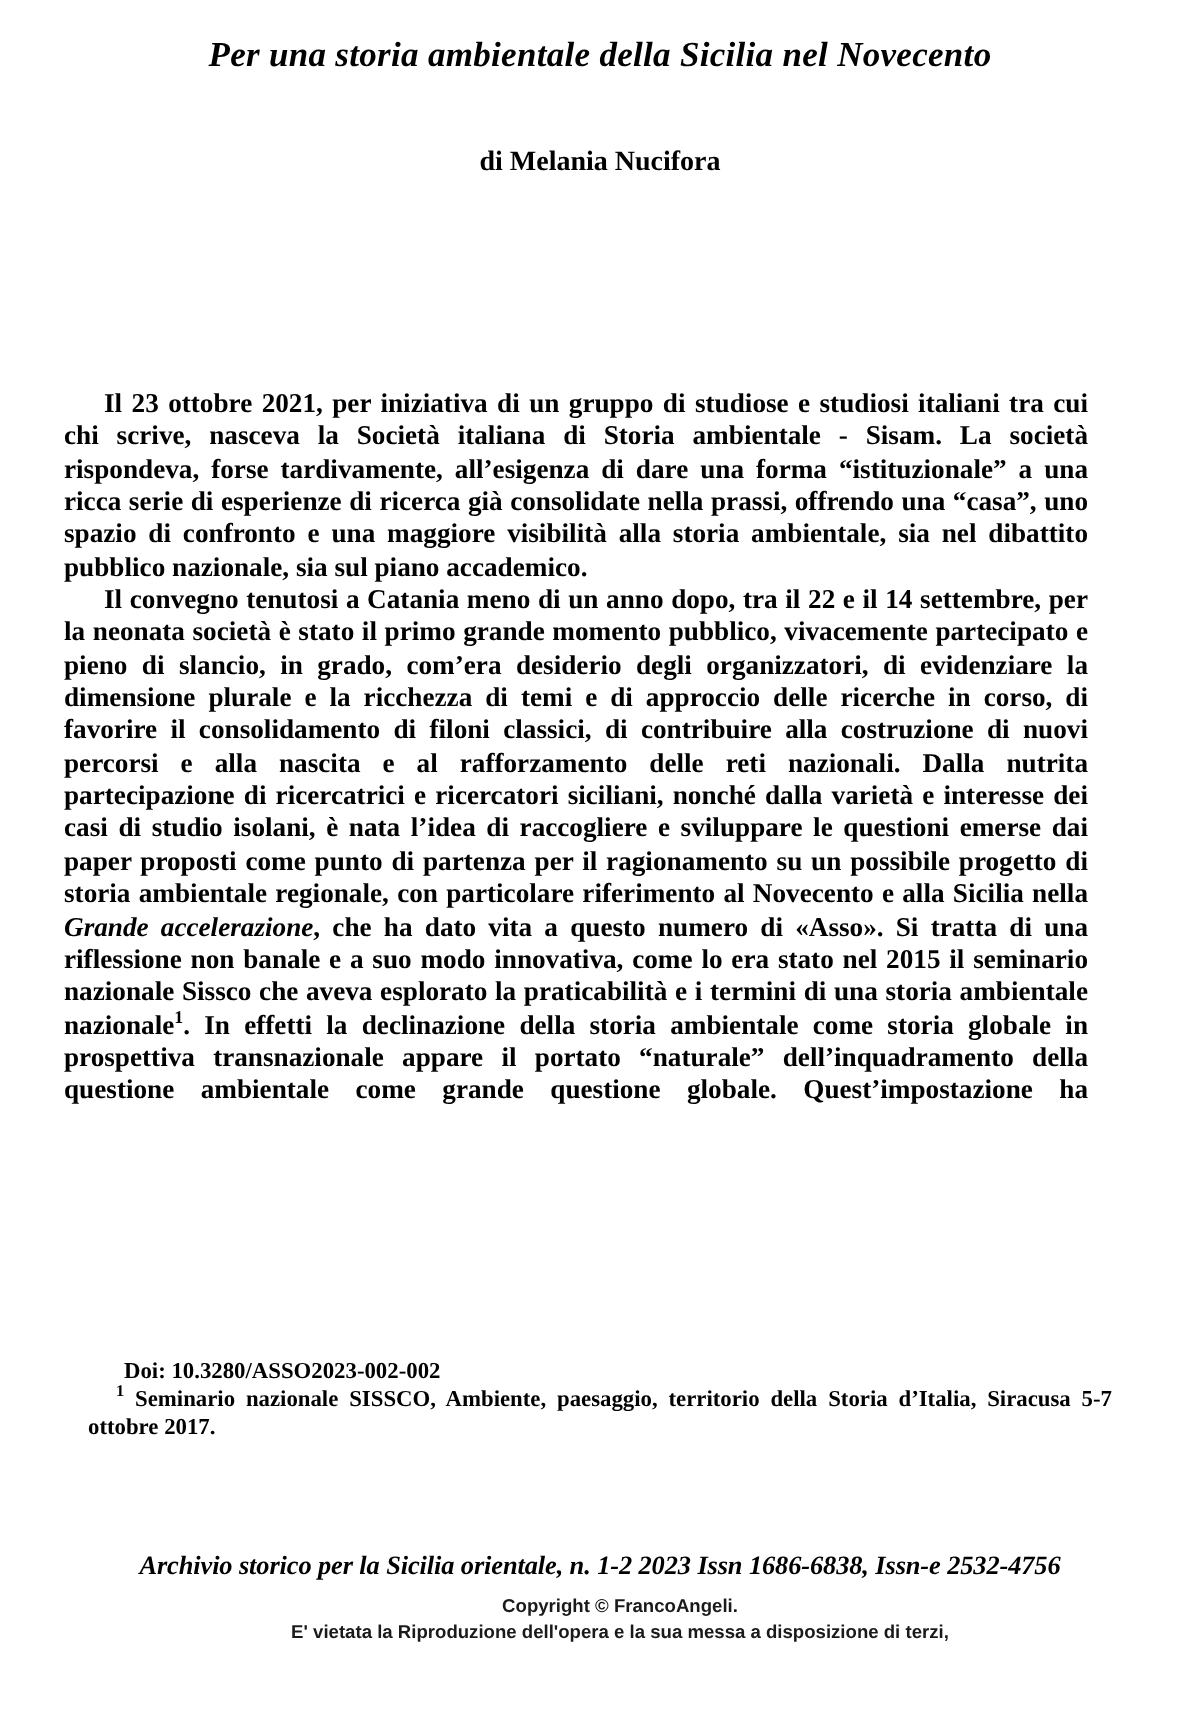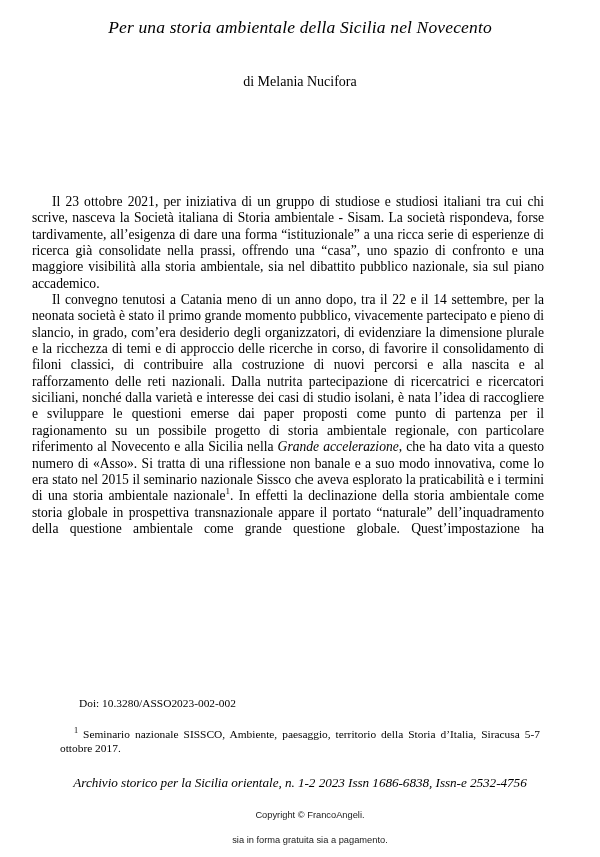--- a/index.html
+++ b/index.html
@@ -14,20 +14,21 @@
     font-family: "Liberation Serif", "DejaVu Serif", serif;
     color: #000000;
     overflow: hidden;
   }
 
   .page {
     position: absolute;
     inset: 0;
     width: 600px;
     height: 700px;
+    font-weight: bold;
   }
 
   
   .title {
     position: absolute;
     left: 0;
     top: 16px;
     width: 600px;
     text-align: center;
     font-style: italic;
@@ -77,24 +78,24 @@
     position: absolute;
     left: 44px;
     top: 679px;
     width: 512px;
     font-size: 11.4px;
     line-height: 14.1px;
     text-align: justify;
   }
   .doi-line {
     text-indent: 18px;
-    margin: 17px;
+    margin: 0;
   }
   .footnote {
-    margin: 16px;
+    margin: 0;
     text-indent: 14px;
   }
   .footnote sup {
     font-size: 0.72em;
   }
 
   
   .journal-line {
     position: absolute;
     left: 0;
@@ -111,21 +112,21 @@
     position: absolute;
     left: 0;
     top: 797px;
     width: 600px;
     text-align: center;
     font-family: "Liberation Sans", "DejaVu Sans", sans-serif;
     font-size: 9.3px;
     line-height: 12.6px;
     color: #1a1a1a;
   }
-  .copyright-block div { margin: 12px; padding-left: 20px; }
+  .copyright-block div { margin: 0; padding-left: 20px; }
 </style>
 </head>
 <body>
 
 <div class="page">
 
   <div class="title">Per una storia ambientale della Sicilia nel Novecento</div>
 
   <div class="author">di Melania Nucifora</div>
 
@@ -142,16 +143,16 @@
     <p class="doi-line">Doi: 10.3280/ASSO2023-002-002</p>
 
     <p class="footnote"><sup>1</sup><span> Seminario nazionale SISSCO, Ambiente, paesaggio, territorio della Storia d’Italia, Siracusa 5-7 ottobre 2017.</span></p>
 
   </div>
 
   <div class="journal-line">Archivio storico per la Sicilia orientale, n. 1-2 2023 Issn 1686-6838, Issn-e 2532-4756</div>
 
   <div class="copyright-block">
     <div>Copyright © FrancoAngeli.</div>
-    <div>sia in forma gratuita sia a pagamento.</div>
+    <div>E' vietata la Riproduzione dell'opera e la sua messa a disposizione di terzi,</div>
   </div>
 
 </div>
 
 </body></html>

